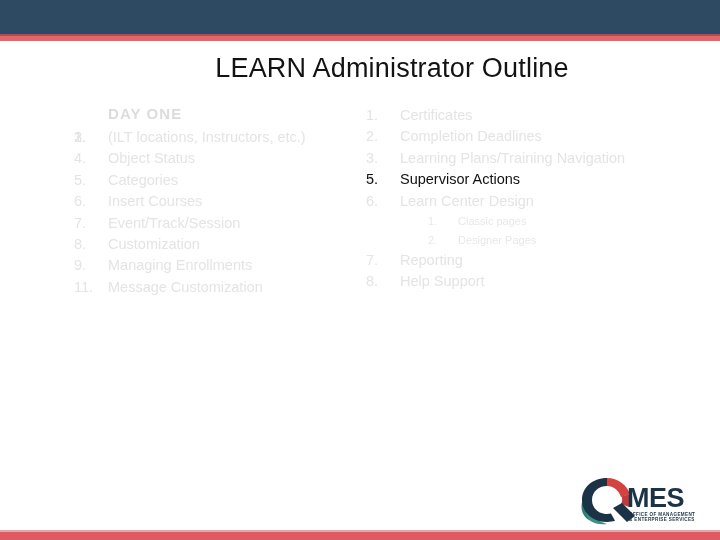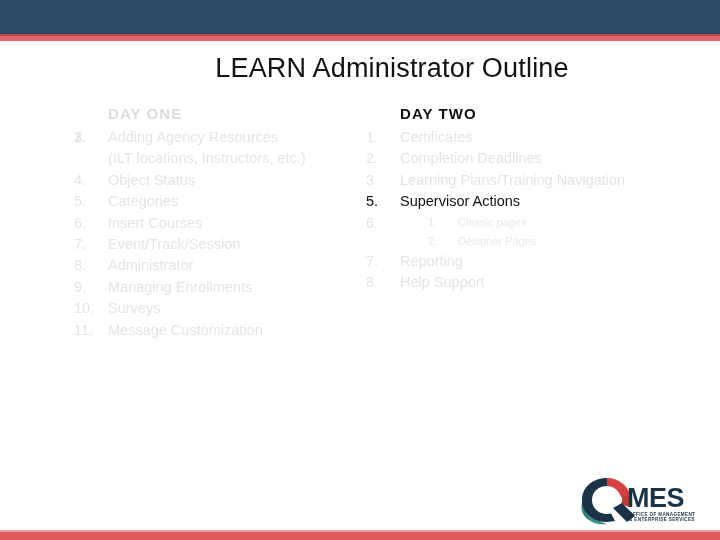--- a/index.html
+++ b/index.html
@@ -163,41 +163,39 @@
 
 <div class="slide-title">LEARN Administrator Outline</div>
 
 <div class="columns">
 
   <div class="col col-one">
     <div class="col-heading">DAY ONE</div>
     <ol class="outline">
       <li><span class="num">1.</span></li>
       <li><span class="num">2.</span></li>
-      <li><span class="num">3.</span><span>Adding Agency Resources</span><span class="cont-line">(ILT locations, Instructors, etc.)</span></li>
+      <li><span class="num">3.</span><span class="cont-line">(ILT locations, Instructors, etc.)</span></li>
       <li><span class="num">4.</span><span>Object Status</span></li>
       <li><span class="num">5.</span><span>Categories</span></li>
       <li><span class="num">6.</span><span>Insert Courses</span></li>
       <li><span class="num">7.</span><span>Event/Track/Session</span></li>
-      <li><span class="num">8.</span><span>Administrator</span></li>
+      <li><span class="num">8.</span><span>Customization</span></li>
       <li><span class="num">9.</span><span>Managing Enrollments</span></li>
-      <li><span class="num">10.</span><span>Surveys</span></li>
       <li><span class="num">11.</span><span>Message Customization</span></li>
     </ol>
   </div>
 
   <div class="col col-two">
-    <div class="col-heading">DAY TWO</div>
     <ol class="outline">
       <li><span class="num">1.</span><span>Certificates</span></li>
       <li><span class="num">2.</span><span>Completion Deadlines</span></li>
       <li><span class="num">3.</span><span>Learning Plans/Training Navigation</span></li>
       <li><span class="num">4.</span></li>
       <li class="dark"><span class="num">5.</span><span>Supervisor Actions</span></li>
-      <li><span class="num">6.</span>
+      <li><span class="num">6.</span><span>Learn Center Design</span>
         <ol class="sublist">
           <li><span class="num">1.</span><span>Classic pages</span></li>
           <li><span class="num">2.</span><span>Designer Pages</span></li>
         </ol>
       </li>
       <li><span class="num">7.</span><span>Reporting</span></li>
       <li><span class="num">8.</span><span>Help Support</span></li>
     </ol>
   </div>
 

